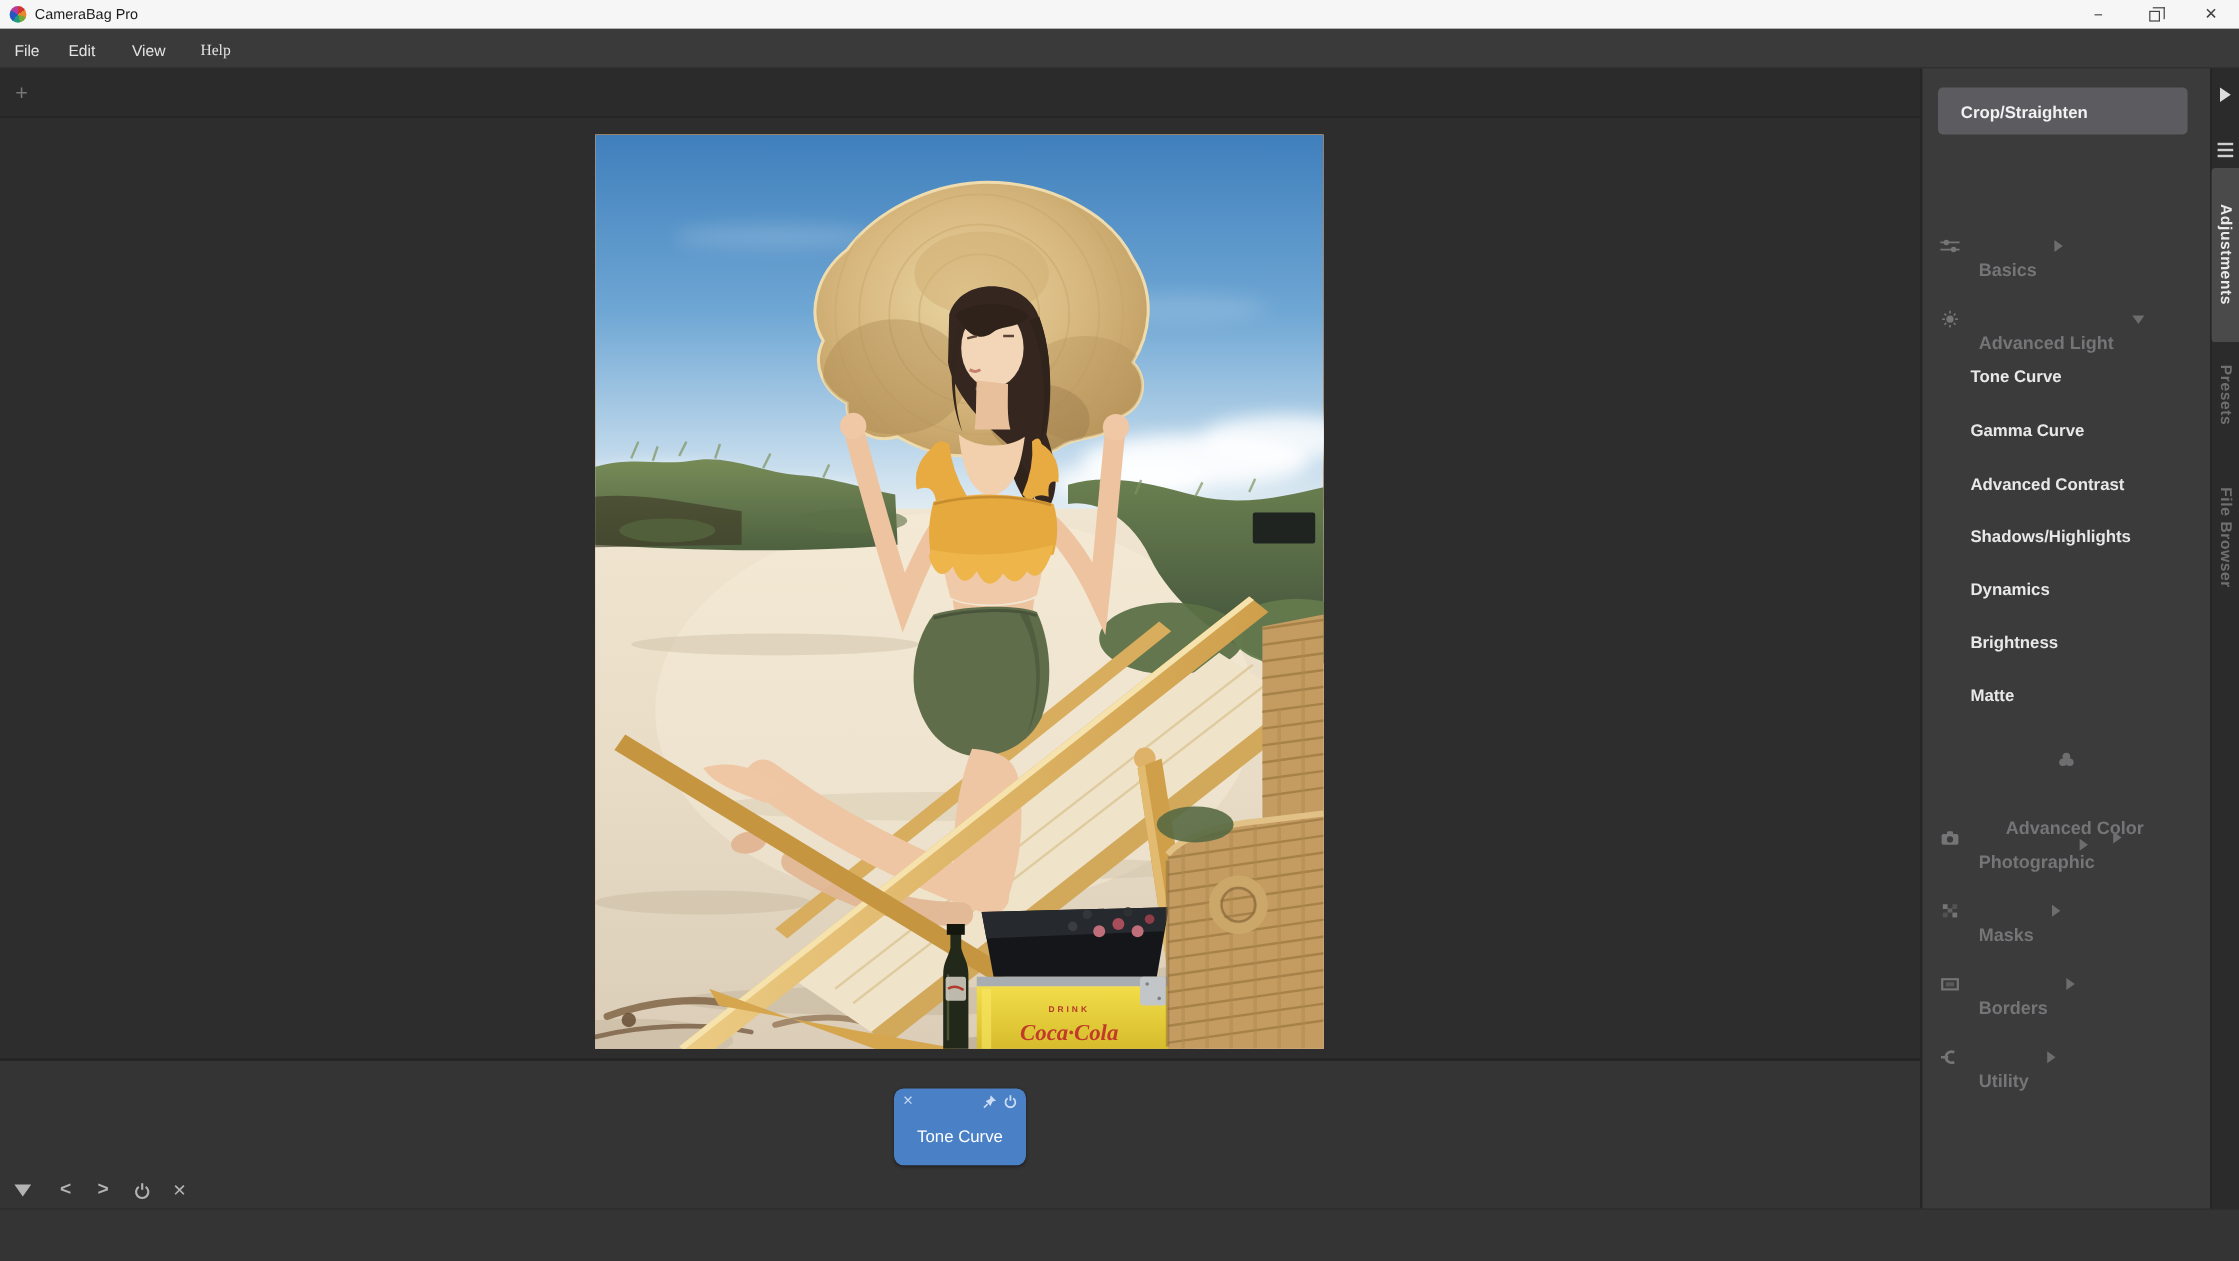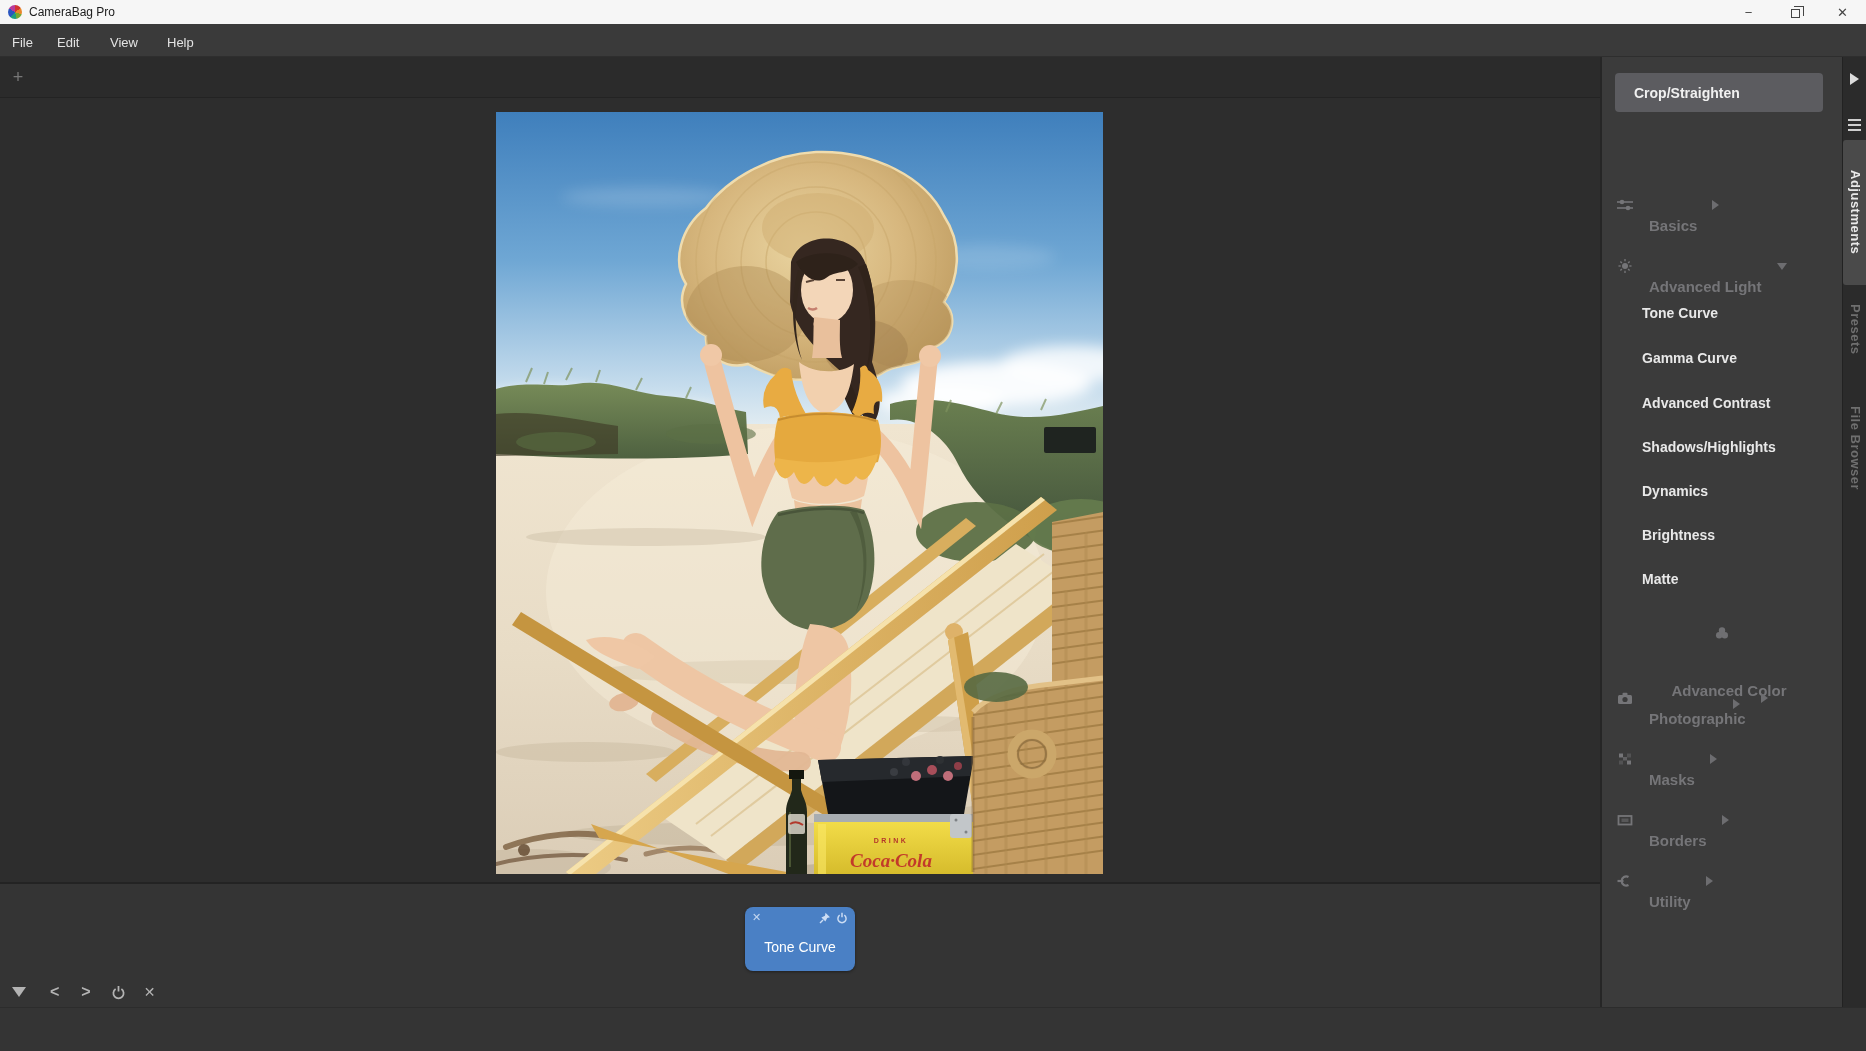--- a/index.html
+++ b/index.html
@@ -81,21 +81,21 @@
           <span class="restore-glyph"></span>
         </div>
       <div class="win-btn">✕</div>
     </div>
   </div>
 
   <div class="menubar">
     <div class="menu-item" style="left:6px;">File</div>
     <div class="menu-item" style="left:51px;">Edit</div>
     <div class="menu-item" style="left:104px;">View</div>
-    <div class="menu-item" style="left:161px;">Help</div>
+    <div class="menu-item" style="left:161px;font-family:Liberation Serif, serif;">Help</div>
   </div>
 
   <div class="toolbar-strip">
     <div class="add-btn">+</div>
   </div>
 
   <div class="canvas">
     <div class="photo">
       <svg width="607" height="762" viewBox="0 0 607 762">
         <defs>

